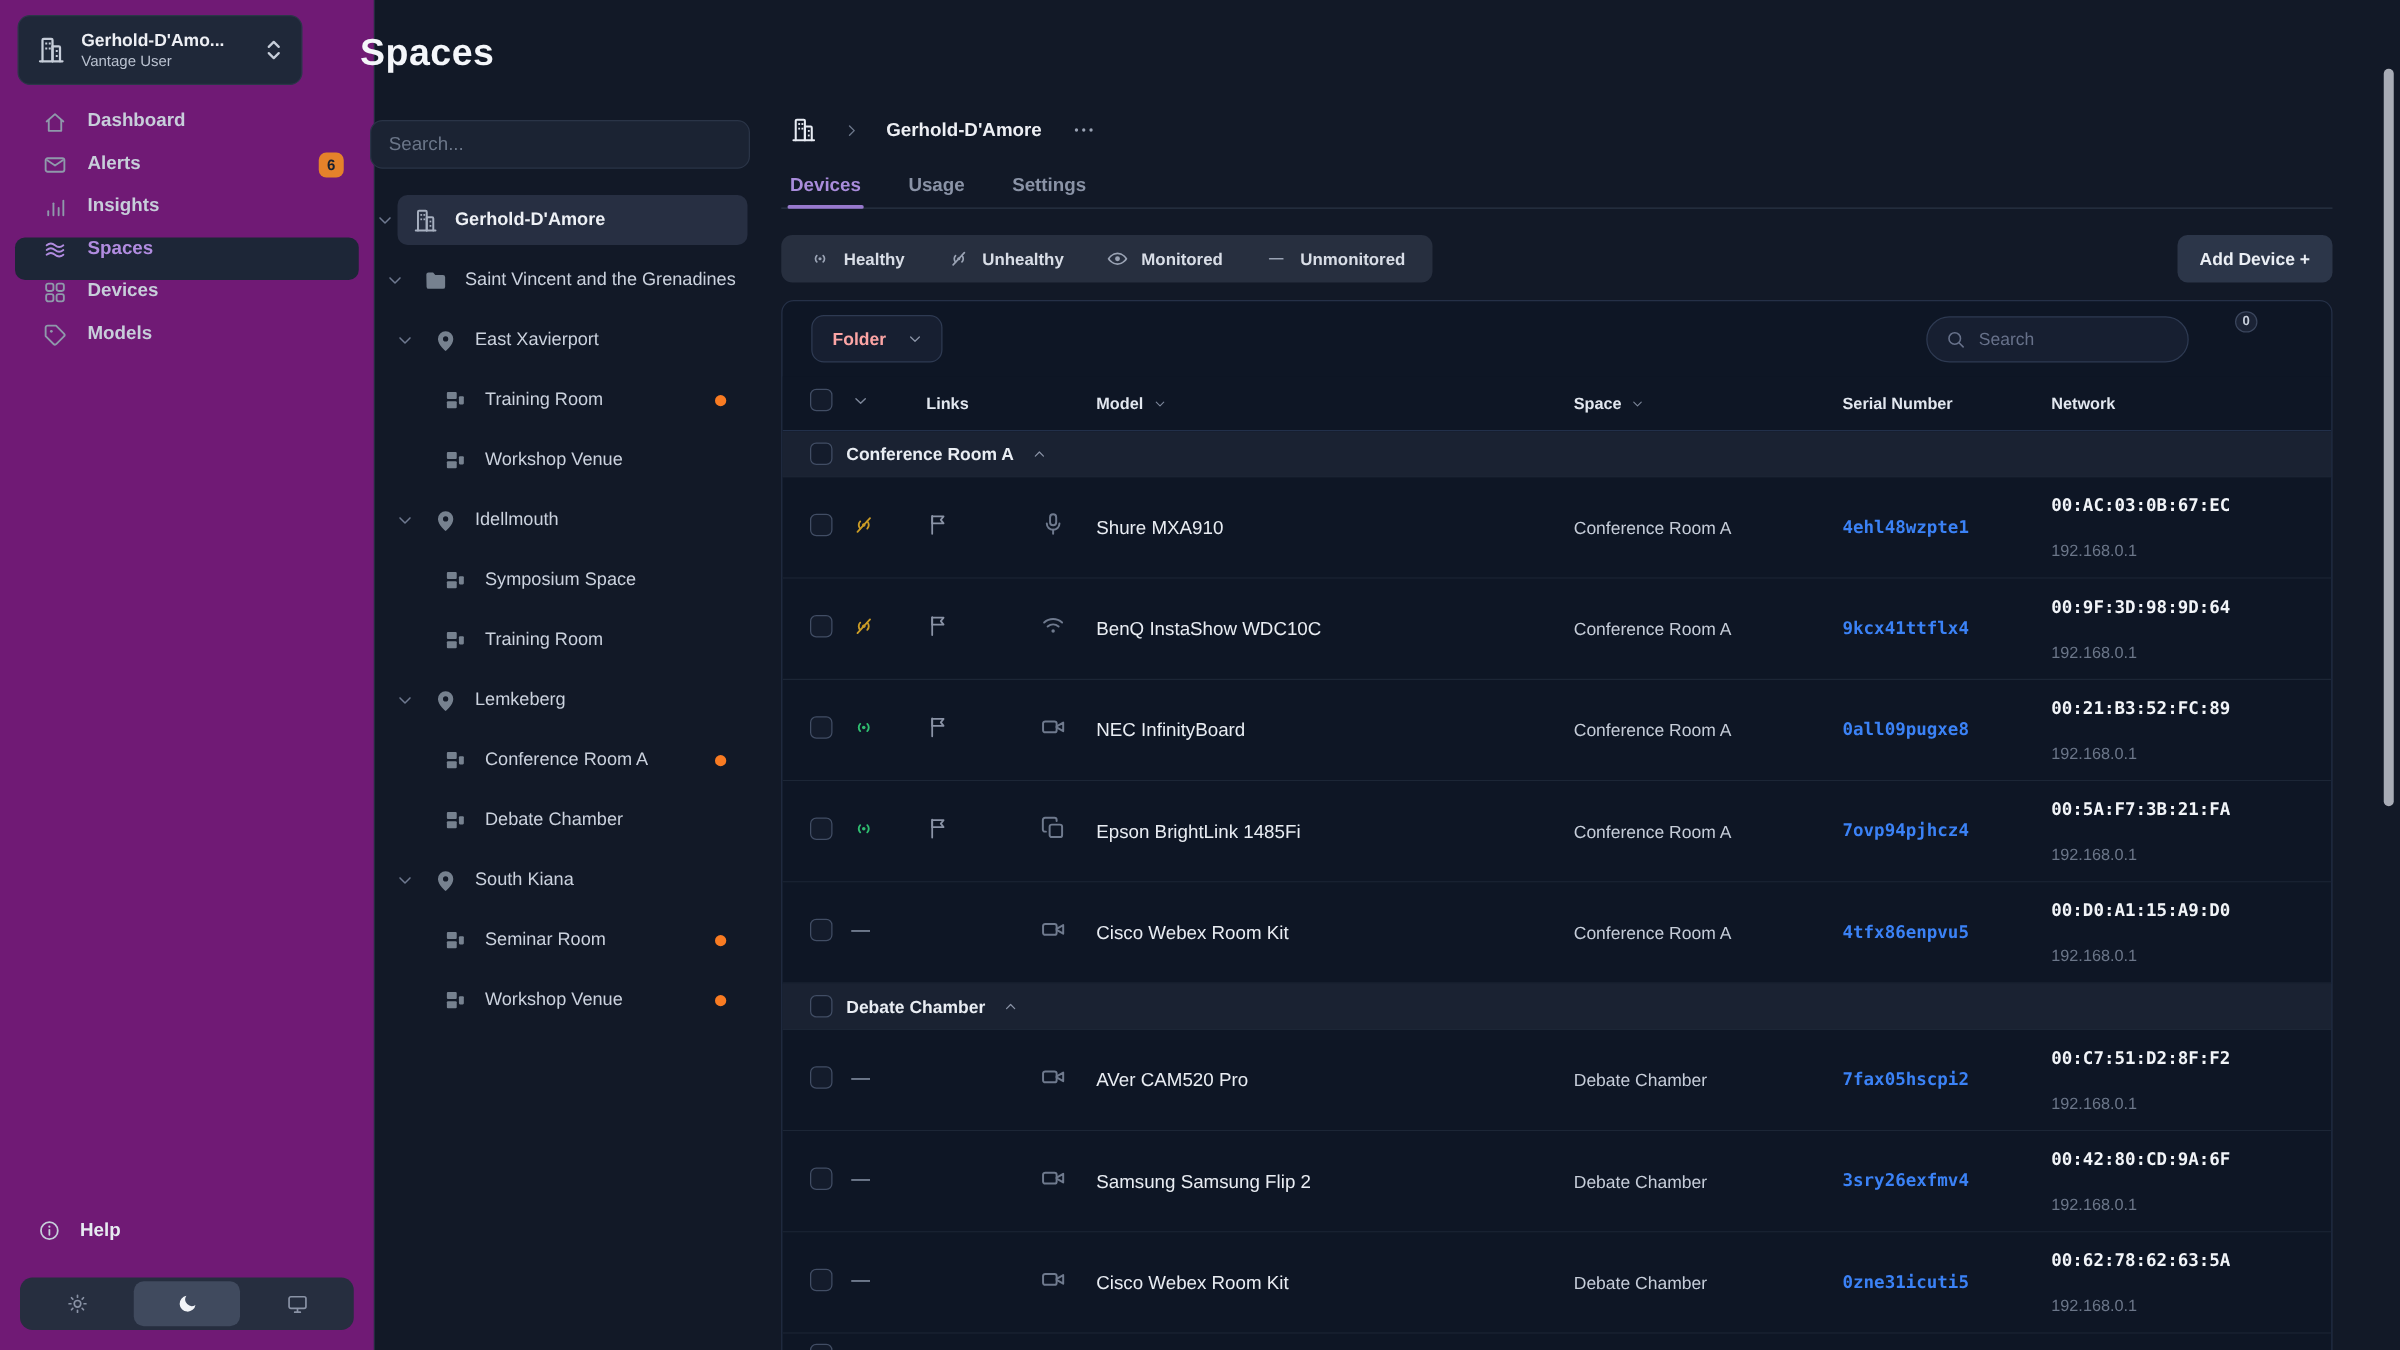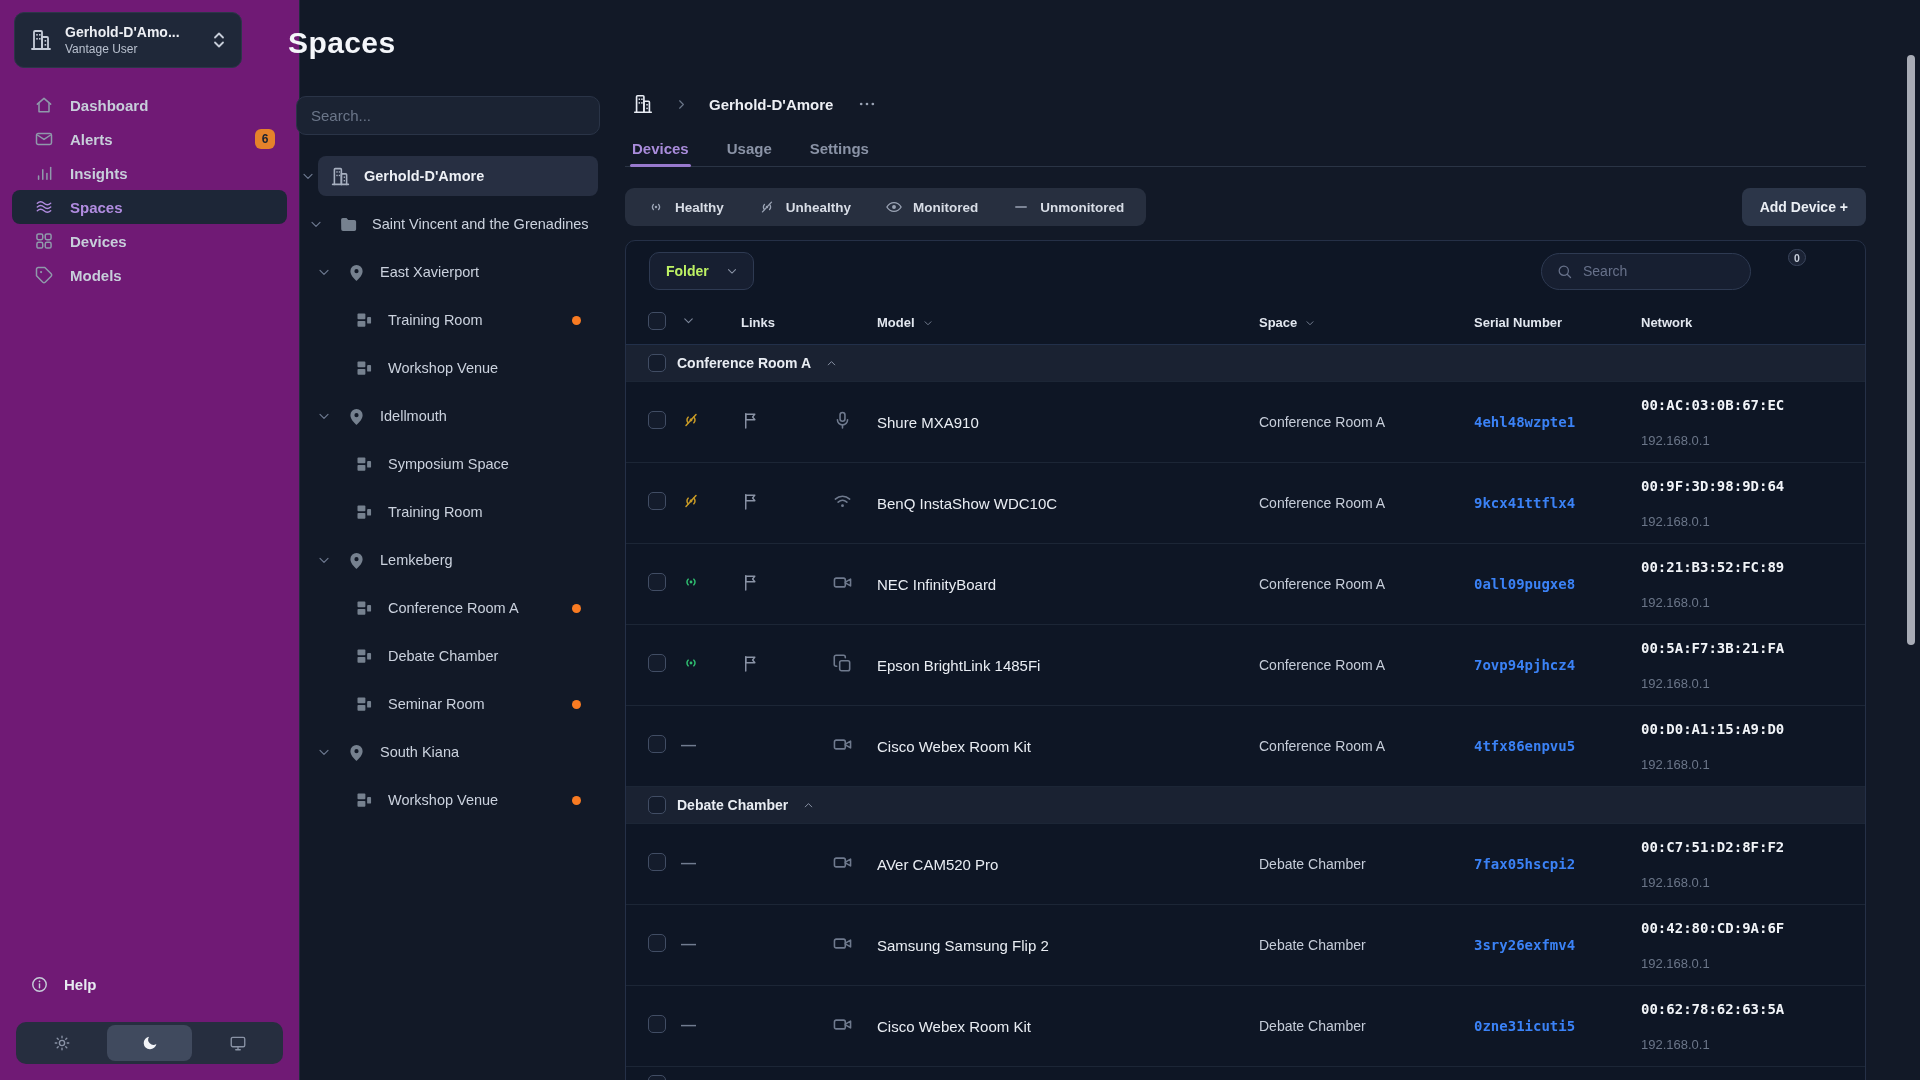--- a/index.html
+++ b/index.html
@@ -15,21 +15,21 @@
 
   
   .sidebar{position:absolute;left:0;top:0;width:300px;height:100%;background:#701a75;border-right:1px solid #222C3E}
   .account{position:absolute;left:14px;top:12px;width:228px;height:56px;background:#1F2839;border:1px solid #2B3648;border-radius:10px;display:flex;align-items:center;padding:0 10px 0 14px;gap:12px;cursor:pointer}
   .account .icn{width:24px;height:24px;color:#C6CDD9}
   .acc-texts{display:flex;flex-direction:column;min-width:0}
   .acc-name{font-size:14px;font-weight:700;color:#EDEFF4;white-space:nowrap;overflow:hidden;text-overflow:ellipsis;max-width:150px}
   .acc-role{font-size:12px;color:#B9C1CF;margin-top:2px}
   .acc-chev{margin-left:auto;width:16px;height:16px;color:#8A93A6}
   .nav{position:absolute;top:88px;left:0;right:0}
-  .nav-item{height:34px;margin:0 12px;padding:0 12px 0 22px;border-radius:8px;display:flex;align-items:center;font-size:15px;font-weight:600;color:#C7CEDA;cursor:pointer}
+  .nav-item{height:34px;margin:0 12px;padding:0 12px 0 22px;border-radius:8px;display:flex;align-items:flex-start;font-size:15px;font-weight:600;color:#C7CEDA;cursor:pointer}
   .nav-item .icn{color:#8F99AB;margin-right:16px}
   .nav-item.active{background:#1D2637;color:#B18CE0}
   .nav-item.active .icn{color:#B18CE0}
   .nav-badge{margin-left:auto;min-width:20px;height:20px;border-radius:6px;background:#E5822A;color:#182030;font-size:12px;font-weight:700;display:flex;align-items:center;justify-content:center;padding:0 5px}
   .help{position:absolute;left:30px;bottom:86px;display:flex;gap:15px;align-items:center;color:#E6EAF0;font-size:15px;font-weight:600;cursor:pointer}
   .help .icn{width:19px;height:19px;color:#C6CDD9}
   .theme-toggle{position:absolute;left:16px;right:16px;bottom:16px;height:42px;background:#262E3F;border-radius:10px;display:flex;padding:3px;gap:3px}
   .theme-btn{flex:1;display:flex;align-items:center;justify-content:center;border-radius:8px;color:#8A93A6;cursor:pointer}
   .theme-btn .icn{width:18px;height:18px}
   .theme-btn.selected{background:#404A5E;color:#F2F4F8}
@@ -64,21 +64,21 @@
   .tab.active::after{content:"";position:absolute;left:-2px;right:-2px;bottom:-1px;height:3px;background:#9879CE;border-radius:2px}
   .actionbar{position:absolute;left:0;top:188px;width:100%;display:flex;justify-content:space-between;align-items:center}
   .legend{display:flex;align-items:center;background:#272F3F;border-radius:9px;padding:0 22px;gap:34px;height:38px}
   .leg-item{display:flex;align-items:center;gap:10px;font-size:13.5px;font-weight:600;color:#D8DDE6;cursor:pointer}
   .leg-item .icn{width:18px;height:18px;color:#9AA3B4}
   .add-btn{height:38px;background:#2C3649;border:none;border-radius:8px;color:#EAEEF4;font-size:14px;font-weight:600;padding:0 18px;display:flex;align-items:center;cursor:pointer;font-family:inherit}
 
   
   .table-card{position:absolute;left:0;top:240px;width:1241px;height:1000px;background:#0E1625;border:1px solid #253047;border-radius:10px;overflow:hidden}
   .toolbar{height:60px;display:flex;align-items:center;justify-content:space-between;padding:0 26px 0 23px}
-  .folder-btn{height:38px;border:1px solid #2E3A52;background:#171F31;border-radius:10px;display:flex;align-items:center;gap:16px;padding:0 14px 0 16px;color:#bef264;font-size:14px;font-weight:600;cursor:pointer;font-family:inherit}
+  .folder-btn{height:38px;border:1px solid #2E3A52;background:#171F31;border-radius:10px;display:flex;align-items:center;gap:16px;padding:0 14px 0 16px;color:#fca5a5;font-size:14px;font-weight:600;cursor:pointer;font-family:inherit}
   .folder-btn .icn{width:14px;height:14px;color:#8A93A6}
   .toolbar-right{display:flex;align-items:center;gap:24px}
   .tsearch{width:210px;height:37px;border:1px solid #2E3A52;background:#171F31;border-radius:19px;display:flex;align-items:center;gap:10px;padding:0 14px;color:#67718A}
   .tsearch .icn{width:17px;height:17px}
   .tsearch input{background:none;border:none;outline:none;color:#C8CFDC;font-size:14px;width:140px;font-family:inherit}
   .tsearch input::placeholder{color:#67718A}
   .funnel-wrap{position:relative;cursor:pointer}
   .funnel-wrap .icn{width:20px;height:20px;color:#8A93A6}
   .badge0{position:absolute;top:-10px;right:-11px;min-width:18px;height:17px;background:#1B2335;border:1px solid #3A455C;border-radius:9px;font-size:10.5px;font-weight:600;color:#C7CEDA;display:flex;align-items:center;justify-content:center;padding:0 4px}
   .cols-icn{width:20px;height:20px;color:#8A93A6;cursor:pointer}
@@ -398,46 +398,46 @@
        <span class="icn tree-icn">
           <svg viewBox="0 0 24 24" fill="none" stroke="currentColor" stroke-width="1.8" stroke-linecap="round" stroke-linejoin="round">
             <rect x="4" y="4" width="9" height="6.5" rx="1" fill="currentColor" stroke="none"></rect>
             <rect x="4" y="12.5" width="9" height="6.5" rx="1" fill="currentColor" stroke="none"></rect>
             <rect x="15" y="8" width="4.5" height="7.5" rx="1" fill="currentColor" stroke="none"></rect>
           </svg>
         </span>
        <span class="tree-lbl">Debate Chamber</span>
 
      </div>
+      <div class="tree-row " style="padding-left:60px">
+
+       <span class="icn tree-chev">
+          <svg viewBox="0 0 24 24" fill="none" stroke="currentColor" stroke-width="1.8" stroke-linecap="round" stroke-linejoin="round">
+            <path d="m6 9.5 6 6 6-6"></path>
+          </svg>
+        </span>
+       <span class="icn tree-icn">
+          <svg viewBox="0 0 24 24" fill="none" stroke="currentColor" stroke-width="1.8" stroke-linecap="round" stroke-linejoin="round">
+            <path fill-rule="evenodd" clip-rule="evenodd" d="M12 21.5C12 21.5 5 16 5 10.5a7 7 0 0 1 14 0C19 16 12 21.5 12 21.5zM12 12.9a2.4 2.4 0 1 0 0-4.8 2.4 2.4 0 0 0 0 4.8z" fill="currentColor" stroke="none"></path>
+          </svg>
+        </span>
+       <span class="tree-lbl">South Kiana</span>
+
+     </div>
       <div class="tree-row " style="padding-left:98px">
 
        <span class="icn tree-icn">
           <svg viewBox="0 0 24 24" fill="none" stroke="currentColor" stroke-width="1.8" stroke-linecap="round" stroke-linejoin="round">
             <rect x="4" y="4" width="9" height="6.5" rx="1" fill="currentColor" stroke="none"></rect>
             <rect x="4" y="12.5" width="9" height="6.5" rx="1" fill="currentColor" stroke="none"></rect>
             <rect x="15" y="8" width="4.5" height="7.5" rx="1" fill="currentColor" stroke="none"></rect>
           </svg>
         </span>
        <span class="tree-lbl">Seminar Room</span>
        <span class="alert-dot"></span>
-     </div>
-      <div class="tree-row " style="padding-left:60px">
-
-       <span class="icn tree-chev">
-          <svg viewBox="0 0 24 24" fill="none" stroke="currentColor" stroke-width="1.8" stroke-linecap="round" stroke-linejoin="round">
-            <path d="m6 9.5 6 6 6-6"></path>
-          </svg>
-        </span>
-       <span class="icn tree-icn">
-          <svg viewBox="0 0 24 24" fill="none" stroke="currentColor" stroke-width="1.8" stroke-linecap="round" stroke-linejoin="round">
-            <path fill-rule="evenodd" clip-rule="evenodd" d="M12 21.5C12 21.5 5 16 5 10.5a7 7 0 0 1 14 0C19 16 12 21.5 12 21.5zM12 12.9a2.4 2.4 0 1 0 0-4.8 2.4 2.4 0 0 0 0 4.8z" fill="currentColor" stroke="none"></path>
-          </svg>
-        </span>
-       <span class="tree-lbl">South Kiana</span>
-
      </div>
       <div class="tree-row " style="padding-left:98px">
 
        <span class="icn tree-icn">
           <svg viewBox="0 0 24 24" fill="none" stroke="currentColor" stroke-width="1.8" stroke-linecap="round" stroke-linejoin="round">
             <rect x="4" y="4" width="9" height="6.5" rx="1" fill="currentColor" stroke="none"></rect>
             <rect x="4" y="12.5" width="9" height="6.5" rx="1" fill="currentColor" stroke="none"></rect>
             <rect x="15" y="8" width="4.5" height="7.5" rx="1" fill="currentColor" stroke="none"></rect>
           </svg>
         </span>

